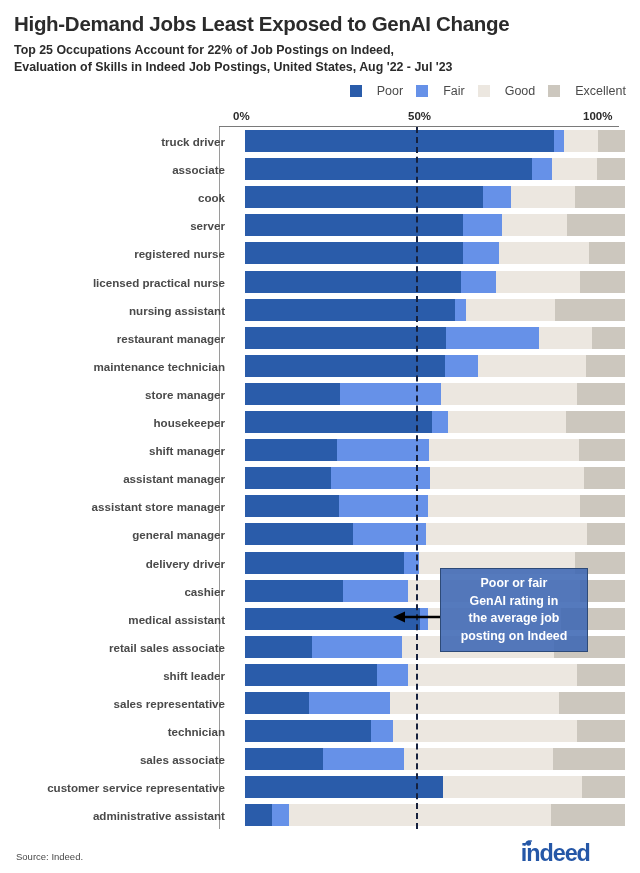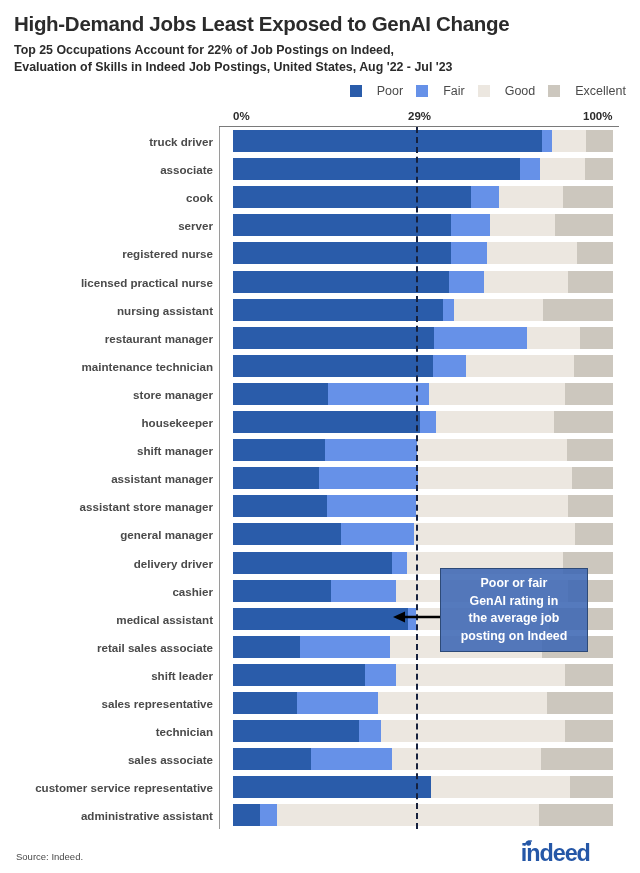--- a/index.html
+++ b/index.html
@@ -76,21 +76,21 @@
   }
 
   .plot {
     position: absolute;
     left: 219px; top: 127px;
     width: 400px; height: 702px;
   }
 
   .row {
     position: absolute;
-    left: 0;
+    left: 12px;
     height: 28px;
     width: 400px;
     padding-left: 24px;
   }
   .row-label {
     position: absolute;
     right: 406px;
     top: 50%;
     transform: translateY(-50%);
     font-size: 11.6px;
@@ -184,21 +184,21 @@
         <span class="legend-label">Good</span>
       </div>
       <div class="legend-item">
         <span class="legend-swatch" style="background: rgb(204, 199, 190);"></span>
         <span class="legend-label">Excellent</span>
       </div>
     </div>
 
   <div class="axis-top" id="axis-top">
       <div class="tick" style="left: 14px;">0%</div>
-      <div class="tick" style="left: 189px;">29%</div>
+      <div class="tick" style="left: 189px;">50%</div>
       <div class="tick" style="left: 364px;">100%</div>
     </div>
   <div class="axis-rule"></div>
   <div class="y-axis-line"></div>
 
   <div class="plot" id="plot">
       <div class="row" style="top: 0px;">
         <div class="row-label">truck driver</div>
         <div class="bar">
           <div class="seg" style="width: 308.94px; background: rgb(42, 92, 170);"></div>

